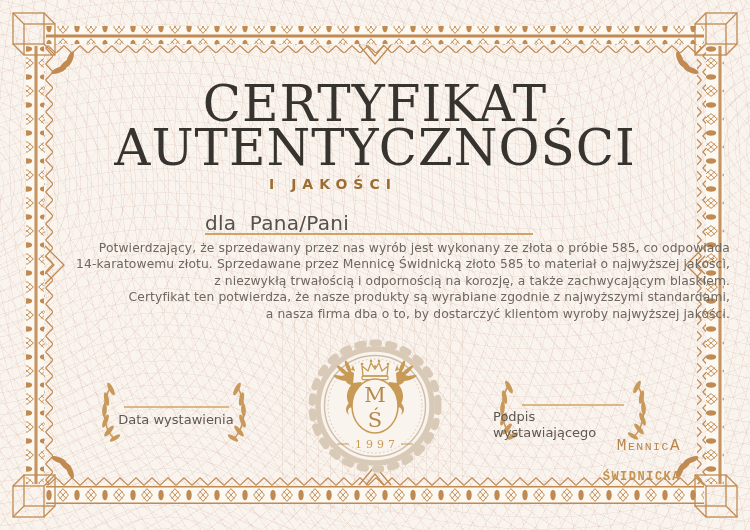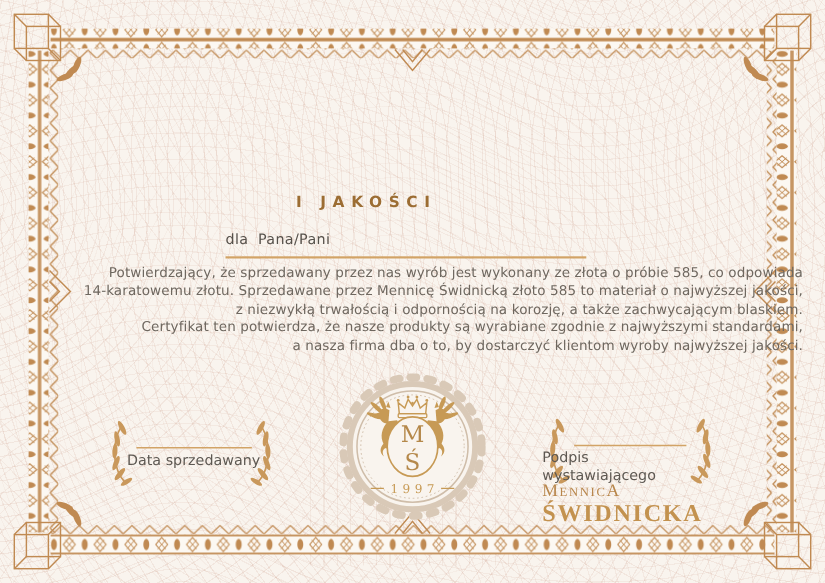--- a/index.html
+++ b/index.html
@@ -28,44 +28,44 @@
   .title{position:absolute;left:0;top:82px;width:750px;text-align:center;color:#37332e;}
   .title-line{
     font-family:"DejaVu Serif","Liberation Serif",serif;
     font-size:50px;line-height:44px;font-weight:400;letter-spacing:1px;white-space:pre;
   }
   .subtitle{
     position:absolute;left:0;top:176px;width:666px;text-align:center;
     color:#9c6d33;font-size:14px;font-weight:bold;letter-spacing:6px;
   }
   .recipient{
-    position:absolute;left:205px;top:211px;font-size:13px;color:#55504a;
+    position:absolute;left:205px;top:211px;font-size:20px;color:#55504a;
     letter-spacing:0.3px;white-space:pre;
   }
   .recipient-line{position:absolute;left:205px;top:233px;width:328px;height:2px;background:#d2a366;}
   .body-text{
     position:absolute;left:20px;top:240px;width:710px;text-align:right;
     font-size:12.3px;line-height:16.4px;color:#6e675f;white-space:pre-line;letter-spacing:0.1px;
   }
   .date-label{
     position:absolute;left:96px;top:412px;width:160px;text-align:center;
     font-size:13px;color:#5d5852;
   }
   .signature-label{
     position:absolute;left:493px;top:409px;width:160px;text-align:left;
     font-size:13px;line-height:15.5px;color:#5d5852;white-space:pre-line;
   }
   .brand{
-    position:absolute;left:493px;top:440px;width:160px;text-align:left;
-    font-family:Liberation Serif, serif;color:#b8864b;line-height:13px;
+    position:absolute;left:521px;top:440px;width:160px;text-align:right;
+    font-family:Liberation Mono, monospace;color:#b8864b;line-height:13px;
   }
   .brand .big{font-size:16px;letter-spacing:1.5px;}
   .brand .small{font-size:11.5px;letter-spacing:1.5px;}
   .brand-line2{
-    font-size:22px;font-weight:bold;letter-spacing:1.5px;color:#c3924f;margin-top:4px;line-height:16px;
+    font-size:12px;font-weight:bold;letter-spacing:1.5px;color:#c3924f;margin-top:16px;line-height:16px;
   }
 </style>
 </head>
 <body>
 
 <div class="page">
 
   <div class="center-lines"></div>
 
   <svg class="frame" width="750" height="530" viewBox="0 0 750 530" xmlns="http://www.w3.org/2000/svg" xmlns:xlink="http://www.w3.org/1999/xlink">
@@ -190,32 +190,36 @@
     <use href="#griffinL" xlink:href="#griffinL" transform="translate(140,0) scale(-1,1)"></use>
 
     <ellipse cx="70" cy="70" rx="23" ry="27" fill="#f9f4ee" stroke="#c79a55" stroke-width="1.5"></ellipse>
     <text x="70" y="66" text-anchor="middle" fill="#b5884a" font-family="DejaVu Serif, Liberation Serif, serif" font-size="21">M</text>
     <text x="70" y="91" text-anchor="middle" fill="#b5884a" font-family="DejaVu Serif, Liberation Serif, serif" font-size="21">Ś</text>
 
     <path d="M32,108 H44 M96,108 H108" stroke="#c79a55" stroke-width="1"></path>
     <text x="72" y="112" text-anchor="middle" fill="#c79a55" font-family="DejaVu Serif, Liberation Serif, serif" font-size="11" letter-spacing="4">1997</text>
   </svg>
 
+  <div class="title">
+    <div class="title-line">CERTYFIKAT</div>
+    <div class="title-line">AUTENTYCZNOŚCI</div>
+  </div>
   <div class="subtitle">I JAKOŚCI</div>
 
   <div class="recipient">dla  Pana/Pani</div>
   <div class="recipient-line"></div>
 
   <div class="body-text">Potwierdzający, że sprzedawany przez nas wyrób jest wykonany ze złota o próbie 585, co odpowiada
 14-karatowemu złotu. Sprzedawane przez Mennicę Świdnicką złoto 585 to materiał o najwyższej jakości,
 z niezwykłą trwałością i odpornością na korozję, a także zachwycającym blaskiem.
 Certyfikat ten potwierdza, że nasze produkty są wyrabiane zgodnie z najwyższymi standardami,
 a nasza firma dba o to, by dostarczyć klientom wyroby najwyższej jakości.</div>
 
-  <div class="date-label">Data sprzedawany</div>
+  <div class="date-label">Data wystawienia</div>
   <div class="signature-label">Podpis
 wystawiającego</div>
 
   <div class="brand">
     <div><span class="big">M</span><span class="small">ENNIC</span><span class="big">A</span></div>
     <div class="brand-line2">ŚWIDNICKA</div>
   </div>
 
 </div>
 

